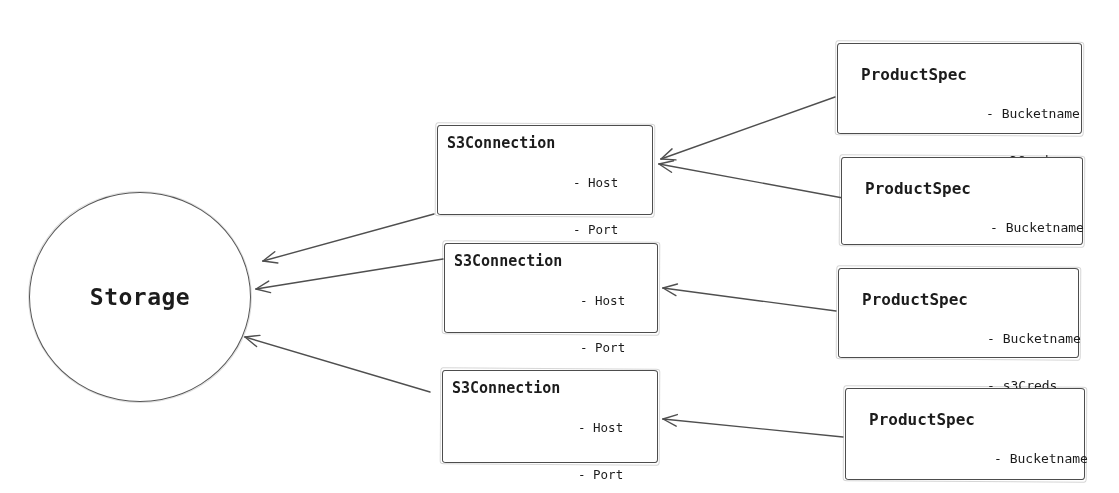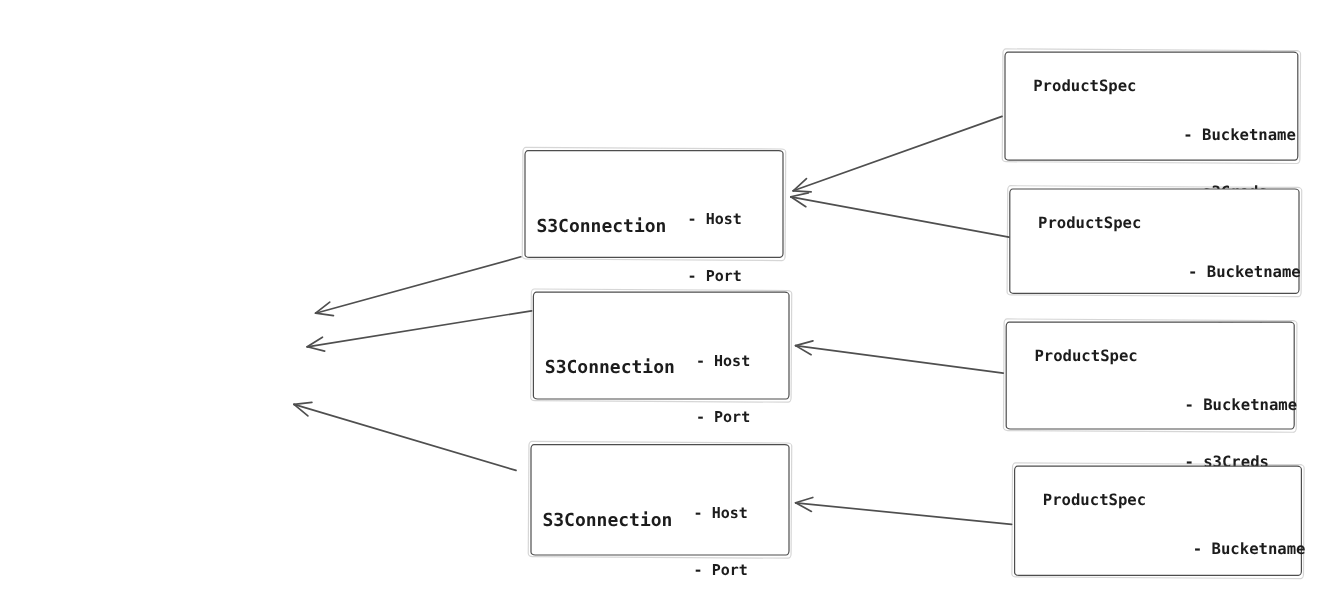--- a/index.html
+++ b/index.html
@@ -17,23 +17,23 @@
     border-radius:3px 4px 3px 4px / 4px 3px 4px 3px;
     box-sizing:border-box;
   }
   .node::after{
     content:"";position:absolute;inset:-3px;border:1px solid rgba(70,70,70,.22);
     border-radius:inherit;transform:rotate(.35deg);pointer-events:none;
   }
   .node-title{
     position:absolute;font-weight:600;white-space:nowrap;
   }
-  .s3 .node-title{left:9px;top:8px;font-size:15px;margin-top:45px;}
-  .ps .node-title{left:23px;top:21px;font-size:13px;text-align:right;}
-  .attrs{position:absolute;font-weight:700;white-space:pre;}
+  .s3 .node-title{left:9px;top:8px;font-size:15px;}
+  .ps .node-title{left:23px;top:21px;font-size:16px;text-align:right;}
+  .attrs{position:absolute;font-weight:400;white-space:pre;}
   .s3 .attrs{left:135px;top:18px;font-size:12.5px;line-height:15.5px;}
   .ps .attrs{left:148px;top:31px;font-size:13px;line-height:15.5px;}
 
   .storage{
     position:absolute;left:29px;top:192px;width:222px;height:210px;
     border:1.7px solid #575757;border-radius:50%;background:#ffffff;
     display:flex;align-items:center;justify-content:center;box-sizing:border-box;
   }
   .storage::after{
     content:"";position:absolute;inset:-2px;border:1px solid rgba(70,70,70,.18);
@@ -77,20 +77,23 @@
         <line x1="256" y1="289" x2="270.56675582924476" y2="292.5790535915469"></line>
         <line x1="256" y1="289" x2="268.7162124132087" y2="281.0439996315889"></line>
       </g>
       <g>
         <line x1="430" y1="392" x2="245" y2="337"></line>
         <line x1="245" y1="337" x2="256.5784669954725" y2="346.53619955929787"></line>
         <line x1="245" y1="337" x2="259.90764647759613" y2="335.33805039215497"></line>
       </g>
     </svg>
 
+  <div class="storage">
+    <span class="storage-label">Storage</span>
+  </div>
 
   <div class="node s3" style="left:437px;top:125px;width:216px;height:90px;">
     <div class="node-title">S3Connection</div>
     <div class="attrs">
       <div>- Host</div>
       <div>- Port</div>
       <div>- TLS</div>
     </div>
   </div>
 

